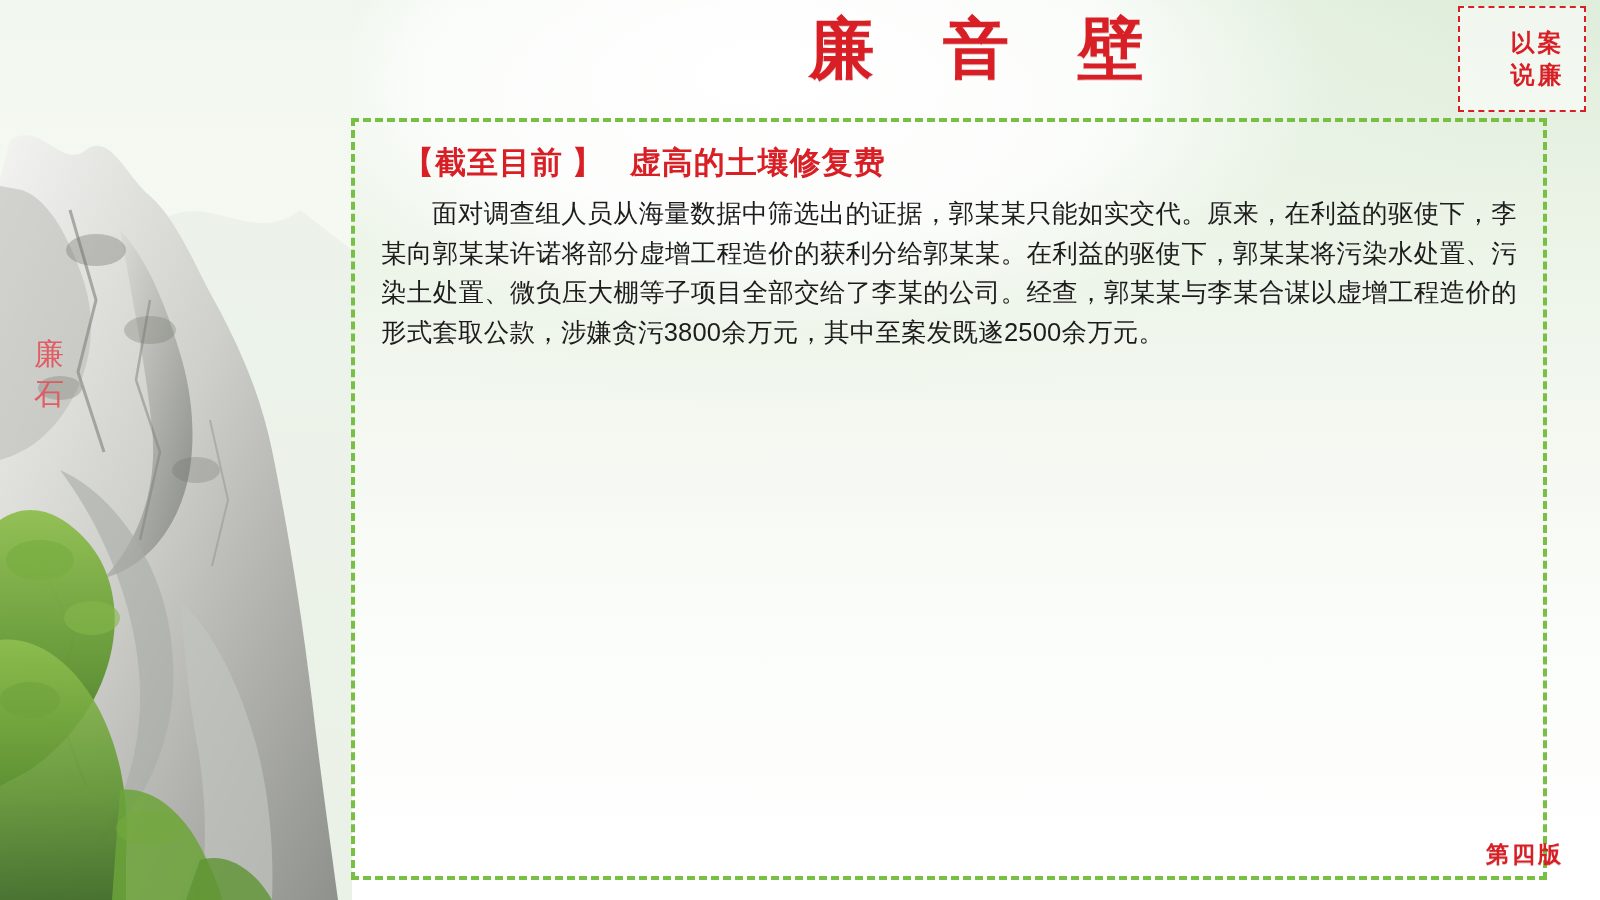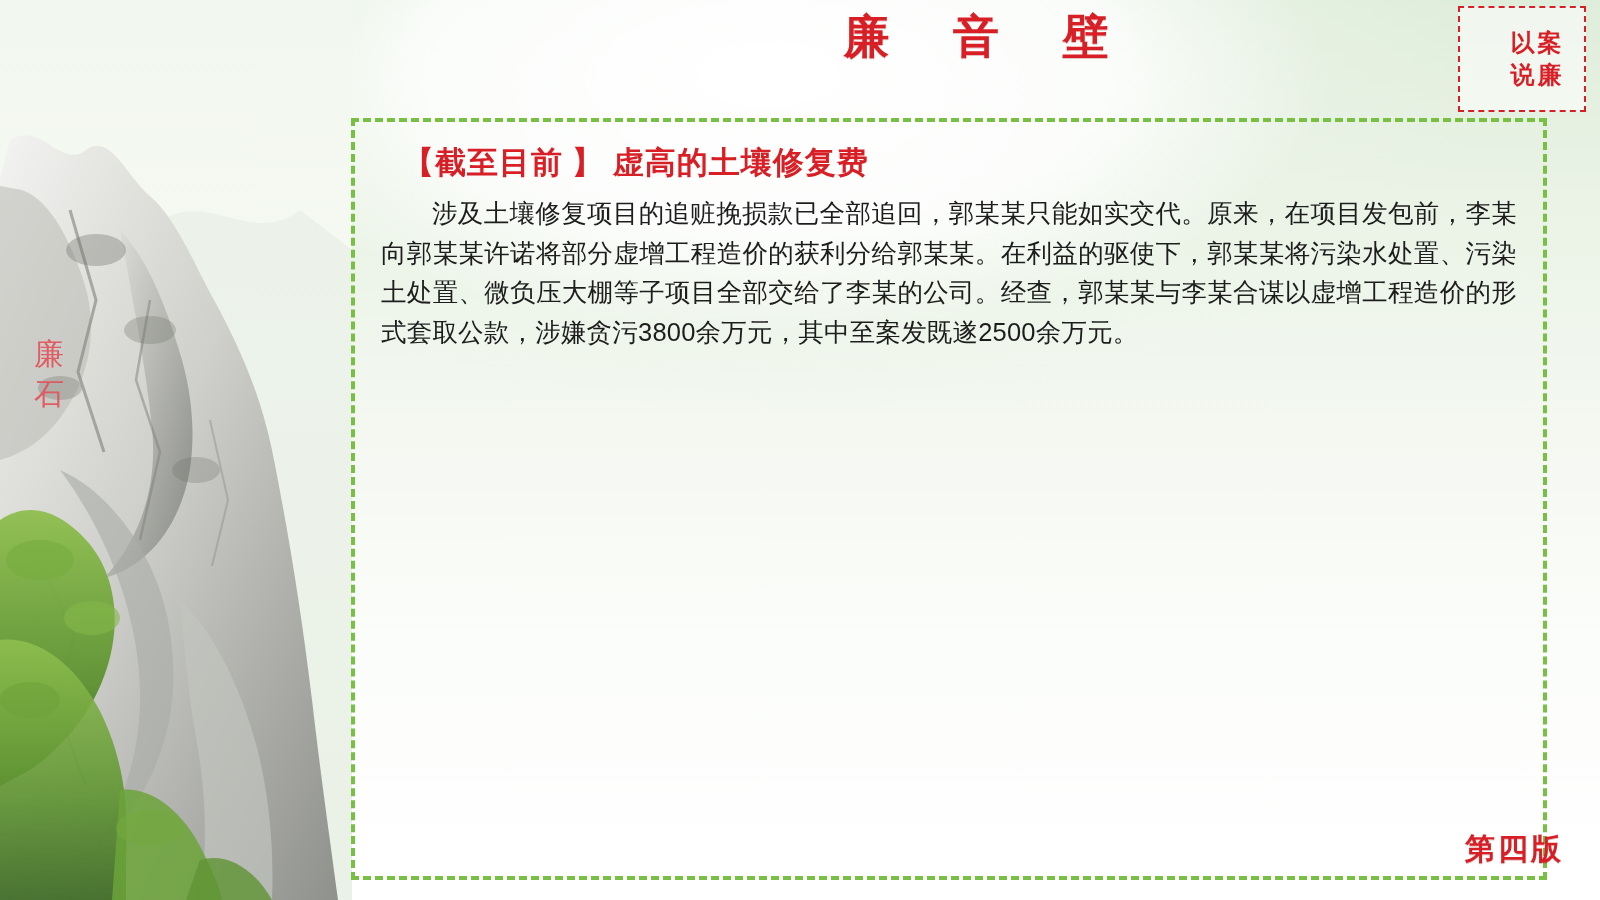--- a/index.html
+++ b/index.html
@@ -56,21 +56,21 @@
     top: 8px;
     width: 1248px;
     text-align: center;
     pointer-events: none;
   }
   .masthead-title {
     display: inline-block;
     color: #d81f26;
     font-family: "Liberation Serif", serif;
     font-weight: bold;
-    font-size: 46px;
+    font-size: 66px;
     letter-spacing: 26px;
     text-indent: 26px;
     line-height: 1.25;
     text-shadow: 0 1px 0 rgba(160,20,20,0.25);
   }
 
   
   .corner-seal {
     position: absolute;
     right: 14px;
@@ -109,21 +109,21 @@
   }
   .article-heading {
     color: #d81f26;
     font-family: "Liberation Serif", serif;
     font-weight: bold;
     font-size: 31px;
     letter-spacing: 1px;
     margin: 4px 0 2px 22px;
   }
   .article-heading .sub {
-    margin-left: 9px;
+    margin-left: 26px;
     color: #d81f26;
   }
   .article-body {
     margin-top: 10px;
   }
   .article-body p {
     margin: 0 0 2px 0;
     color: #1d1d1d;
     font-family: "Liberation Sans", sans-serif;
     font-size: 25.5px;
@@ -134,21 +134,21 @@
   }
 
   
   .page-badge {
     position: absolute;
     right: 36px;
     bottom: 30px;
     color: #d81f26;
     font-family: "Liberation Serif", serif;
     font-weight: bold;
-    font-size: 30px;
+    font-size: 23px;
     letter-spacing: 3px;
     text-indent: 3px;
     text-shadow: 0 1px 0 rgba(150,20,20,0.25);
   }
 </style>
 </head>
 <body>
 
 <div id="page">
 
@@ -217,19 +217,19 @@
   <div class="corner-seal">
     <span>以案</span>
     <span>说廉</span>
   </div>
 
   <div class="article-box">
     <div class="article-heading">
       <span>【截至目前 】</span><span class="sub">虚高的土壤修复费</span>
     </div>
     <div class="article-body">
-      <p>涉及土壤修复项目的追赃挽损款已全部追回，郭某某只能如实交代。原来，在项目发包前，李某向郭某某许诺将部分虚增工程造价的获利分给郭某某。在利益的驱使下，郭某某将污染水处置、污染土处置、微负压大棚等子项目全部交给了李某的公司。经查，郭某某与李某合谋以虚增工程造价的形式套取公款，涉嫌贪污3800余万元，其中至案发既遂2500余万元。</p>
+      <p>面对调查组人员从海量数据中筛选出的证据，郭某某只能如实交代。原来，在利益的驱使下，李某向郭某某许诺将部分虚增工程造价的获利分给郭某某。在利益的驱使下，郭某某将污染水处置、污染土处置、微负压大棚等子项目全部交给了李某的公司。经查，郭某某与李某合谋以虚增工程造价的形式套取公款，涉嫌贪污3800余万元，其中至案发既遂2500余万元。</p>
     </div>
   </div>
 
   <div class="page-badge">第四版</div>
 
 </div>
 
 </body></html>

